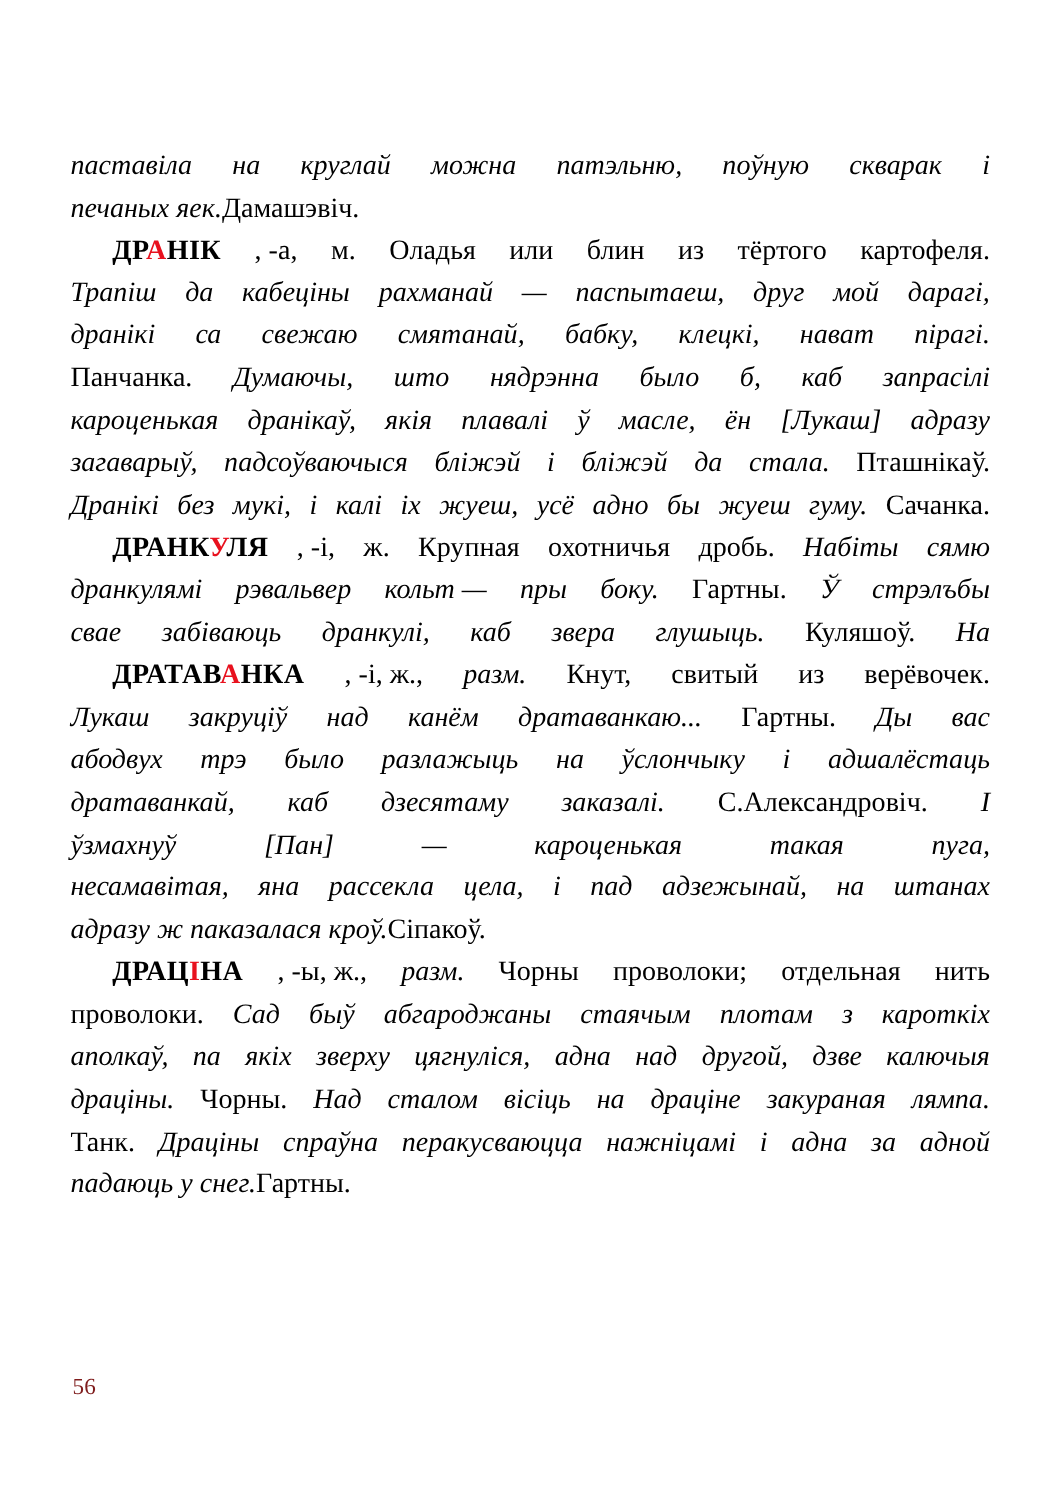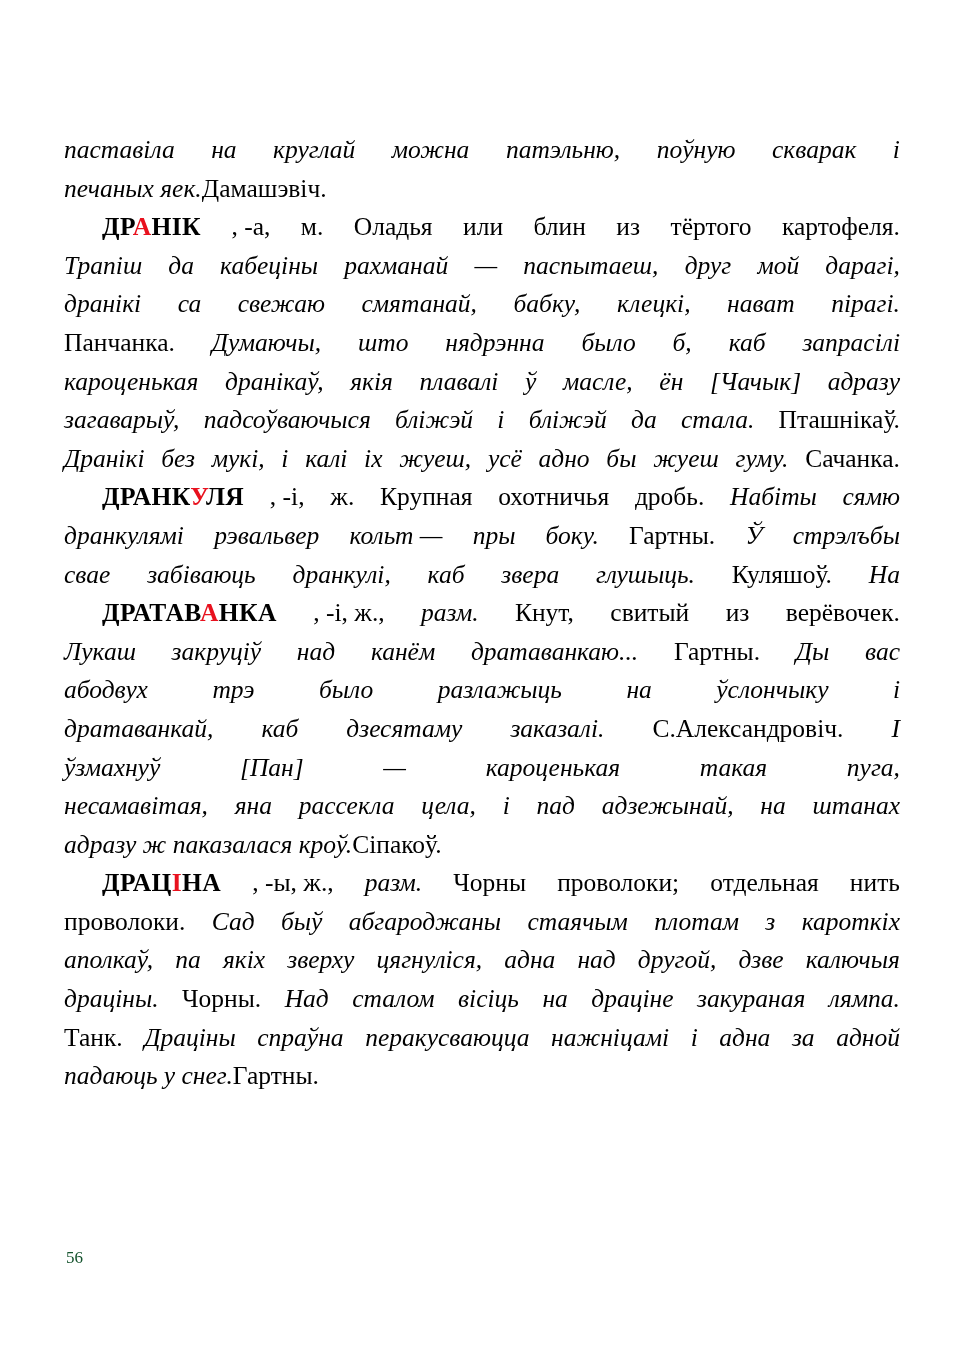--- a/index.html
+++ b/index.html
@@ -67,23 +67,23 @@
   }
   .accent { color: #E8111E; }
 
   
   .indent { margin-left: 38px; }
 
   #folio {
     position: absolute;
     left: 66px;
     top: 1248px;
-    font-size: 17px;
+    font-size: 21px;
     font-style: normal;
-    color: #14532d;
+    color: #7f1d1d;
   }
 </style>
 </head>
 <body>
 
 <div id="page">
 
   <div id="text-column">
       <div class="line just">
         <span class="w ital">паставіла</span>
@@ -139,21 +139,21 @@
         <span class="w ital">запрасілі</span>
       </div>
       <div class="line just">
         <span class="w ital">кароценькая</span>
         <span class="w ital">дранікаў,</span>
         <span class="w ital">якія</span>
         <span class="w ital">плавалі</span>
         <span class="w ital">ў</span>
         <span class="w ital">масле,</span>
         <span class="w ital">ён</span>
-        <span class="w ital">[Чачык]</span>
+        <span class="w ital">[Лукаш]</span>
         <span class="w ital">адразу</span>
       </div>
       <div class="line just">
         <span class="w ital">загаварыў,</span>
         <span class="w ital">падсоўваючыся</span>
         <span class="w ital">бліжэй</span>
         <span class="w ital">і</span>
         <span class="w ital">бліжэй</span>
         <span class="w ital">да</span>
         <span class="w ital">стала.</span>
@@ -224,20 +224,21 @@
         <span class="w ital">вас</span>
       </div>
       <div class="line just">
         <span class="w ital">абодвух</span>
         <span class="w ital">трэ</span>
         <span class="w ital">было</span>
         <span class="w ital">разлажыць</span>
         <span class="w ital">на</span>
         <span class="w ital">ўслончыку</span>
         <span class="w ital">і</span>
+        <span class="w ital">адшалёстаць</span>
       </div>
       <div class="line just">
         <span class="w ital">дратаванкай,</span>
         <span class="w ital">каб</span>
         <span class="w ital">дзесятаму</span>
         <span class="w ital">заказалі.</span>
         <span class="w rom">С.Александровіч.</span>
         <span class="w ital">І</span>
       </div>
       <div class="line just">

